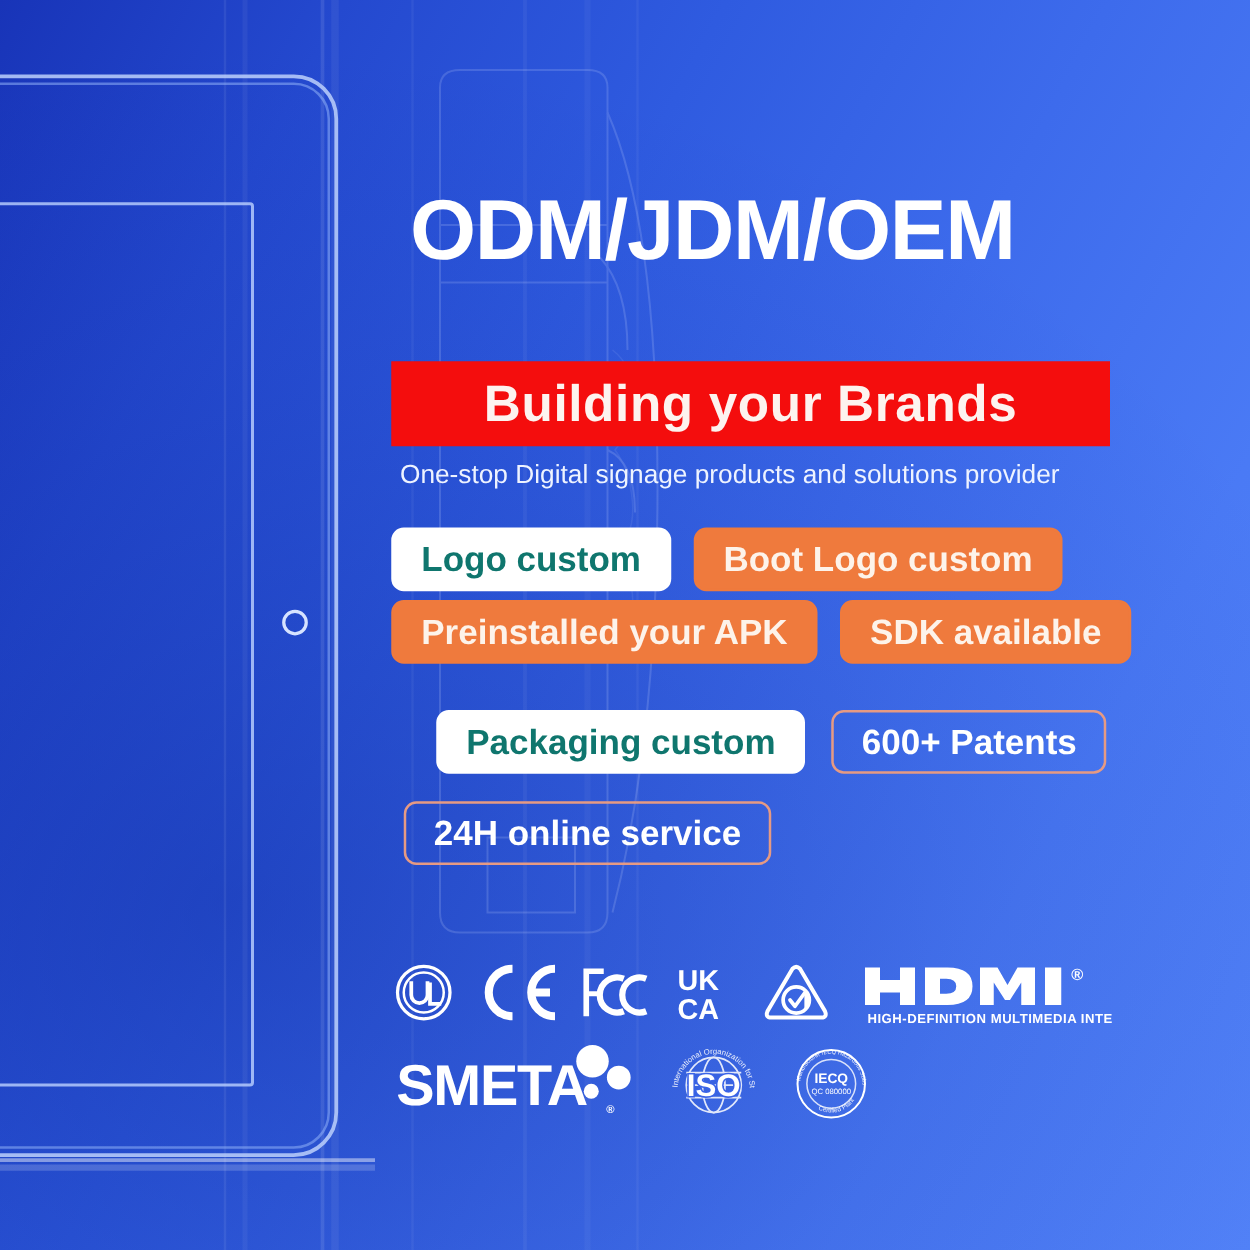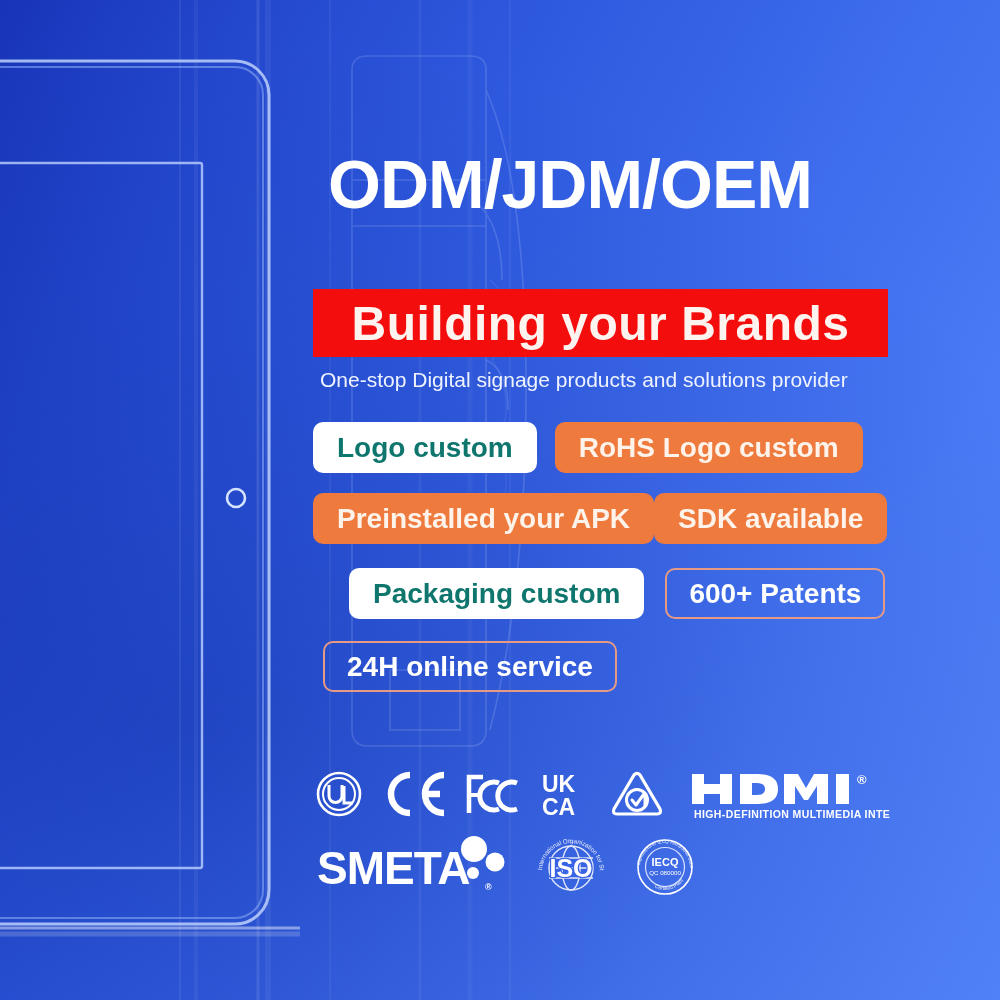--- a/index.html
+++ b/index.html
@@ -47,33 +47,33 @@
     white-space:nowrap;
   }
 
   #brand-banner{
     position:absolute; left:3px; top:289px;
     width:575px; height:68px;
     background:#f40d0d;
     display:flex; align-items:center; justify-content:center;
   }
   #brand-banner-text{
-    font-size:48px; font-weight:bold; color:#fdf3ef;
+    font-size:41px; font-weight:bold; color:#fdf3ef;
     letter-spacing:.5px; white-space:nowrap;
   }
 
   #subtitle{
     position:absolute; left:10px; top:368px;
     font-size:21px; color:#eef3ff; white-space:nowrap;
   }
 
   
   .pill-row{ position:absolute; display:flex; align-items:center; }
   #pill-row-0{ left:3px; top:422px; gap:18px; }
-  #pill-row-1{ left:3px; top:493px; }
+  #pill-row-1{ left:3px; top:480px; gap:18px; }
   #pill-row-2{ left:3px; top:568px; gap:21px;padding-left:36px; }
   #pill-row-3{ left:13px; top:641px; gap:16px; }
 
   .pill{
     display:flex; align-items:center; justify-content:center;
     border-radius:10px;
     font-size:28px; font-weight:bold;
     height:51px; padding:0 22px;
     white-space:nowrap;
     border:2px solid transparent;
@@ -140,21 +140,21 @@
   <div id="headline">ODM/JDM/OEM</div>
 
   <div id="brand-banner">
     <span id="brand-banner-text">Building your Brands</span>
   </div>
 
   <div id="subtitle">One-stop Digital signage products and solutions provider</div>
 
   <div class="pill-row" id="pill-row-0">
     <div class="pill white">Logo custom</div>
-    <div class="pill orange">RoHS Logo custom</div>
+    <div class="pill orange">Boot Logo custom</div>
   </div>
 
   <div class="pill-row" id="pill-row-1">
     <div class="pill orange">Preinstalled your APK</div>
     <div class="pill orange">SDK available</div>
   </div>
 
   <div class="pill-row" id="pill-row-2">
     <div class="pill white">Packaging custom</div>
     <div class="pill outline">600+ Patents</div>

